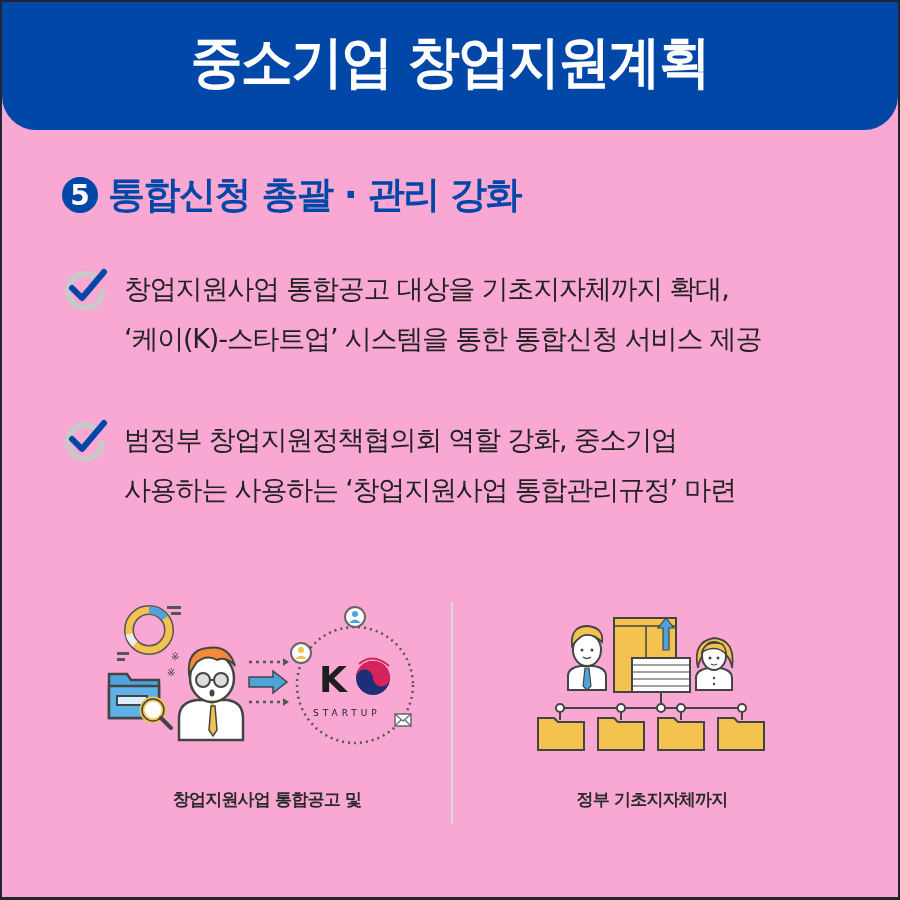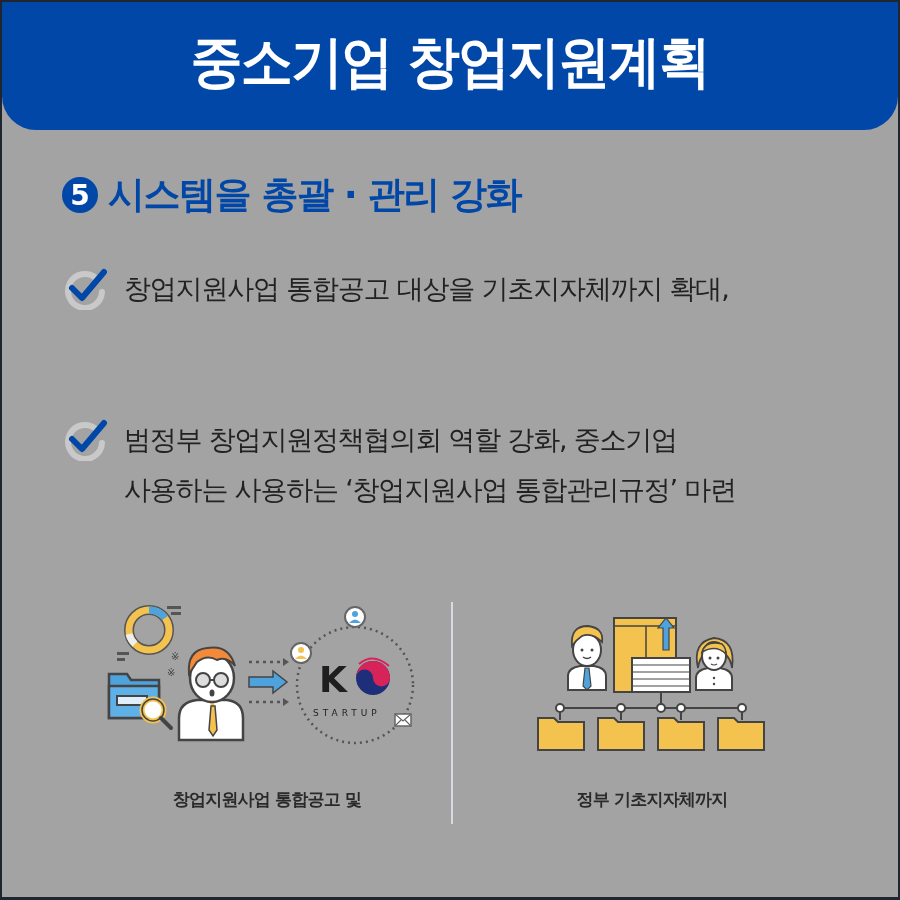--- a/index.html
+++ b/index.html
@@ -4,21 +4,21 @@
   <style>
     * { box-sizing: border-box; margin: 0; padding: 0; }
     html, body { width: 900px; height: 900px; overflow: hidden; }
     body {
       background: #1f2630;
       font-family: "DejaVu Sans", "Liberation Sans", sans-serif;
       position: relative;
     }
     .canvas {
       position: absolute; left: 2px; top: 2px; width: 896px; height: 895px;
-      background: #a3a3a3;
+      background: #f9a8d4;
       overflow: hidden;
     }
     .header {
       position: absolute; left: 0; top: 0; width: 896px; height: 128px;
       background: #0047a8;
       border-bottom-left-radius: 34px;
       border-bottom-right-radius: 34px;
       display: flex; align-items: center; justify-content: center;
     }
     .header-title {
@@ -91,30 +91,31 @@
 <body>
 
 <div class="canvas">
 
   <div class="header">
     <div class="header-title">중소기업 창업지원계획</div>
   </div>
 
   <div class="section-heading">
     <div class="num-badge">5</div>
-    <div class="section-title">시스템을 총괄 · 관리 강화</div>
+    <div class="section-title">통합신청 총괄 · 관리 강화</div>
   </div>
 
   <div class="bullet b1">
     <svg class="check" viewBox="0 0 48 44">
       <path d="M34 12 A17 17 0 1 0 40 26" fill="none" stroke="#c9c9c9" stroke-width="6" stroke-linecap="round"></path>
       <path d="M10 22 L20 32 L42 6" fill="none" stroke="#0047a8" stroke-width="6" stroke-linecap="round" stroke-linejoin="round"></path>
     </svg>
     <div class="bullet-text">
       <span>창업지원사업 통합공고 대상을 기초지자체까지 확대,</span>
+      <span>‘케이(K)-스타트업’ 시스템을 통한 통합신청 서비스 제공</span>
     </div>
   </div>
 
   <div class="bullet b2">
     <svg class="check" viewBox="0 0 48 44">
       <path d="M34 12 A17 17 0 1 0 40 26" fill="none" stroke="#c9c9c9" stroke-width="6" stroke-linecap="round"></path>
       <path d="M10 22 L20 32 L42 6" fill="none" stroke="#0047a8" stroke-width="6" stroke-linecap="round" stroke-linejoin="round"></path>
     </svg>
     <div class="bullet-text">
       <span>범정부 창업지원정책협의회 역할 강화, 중소기업</span>

